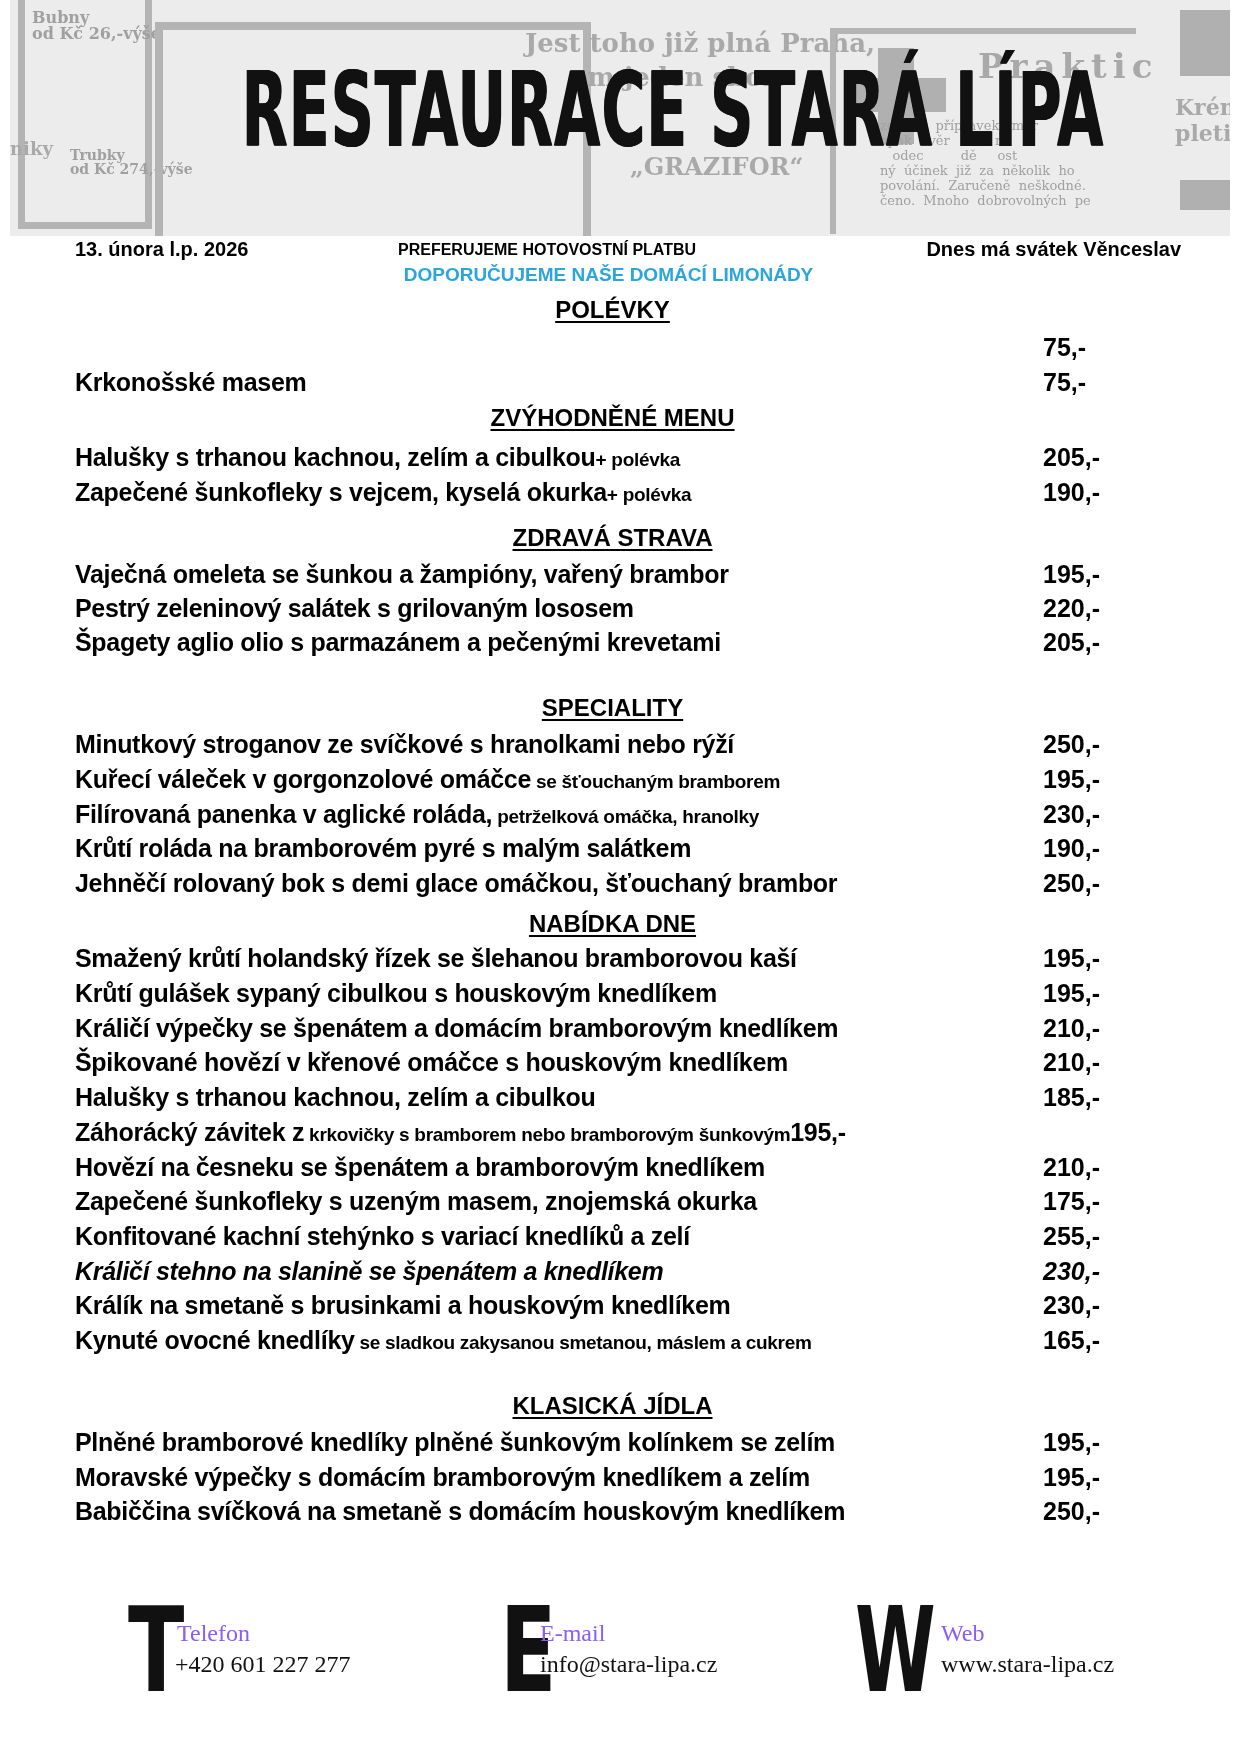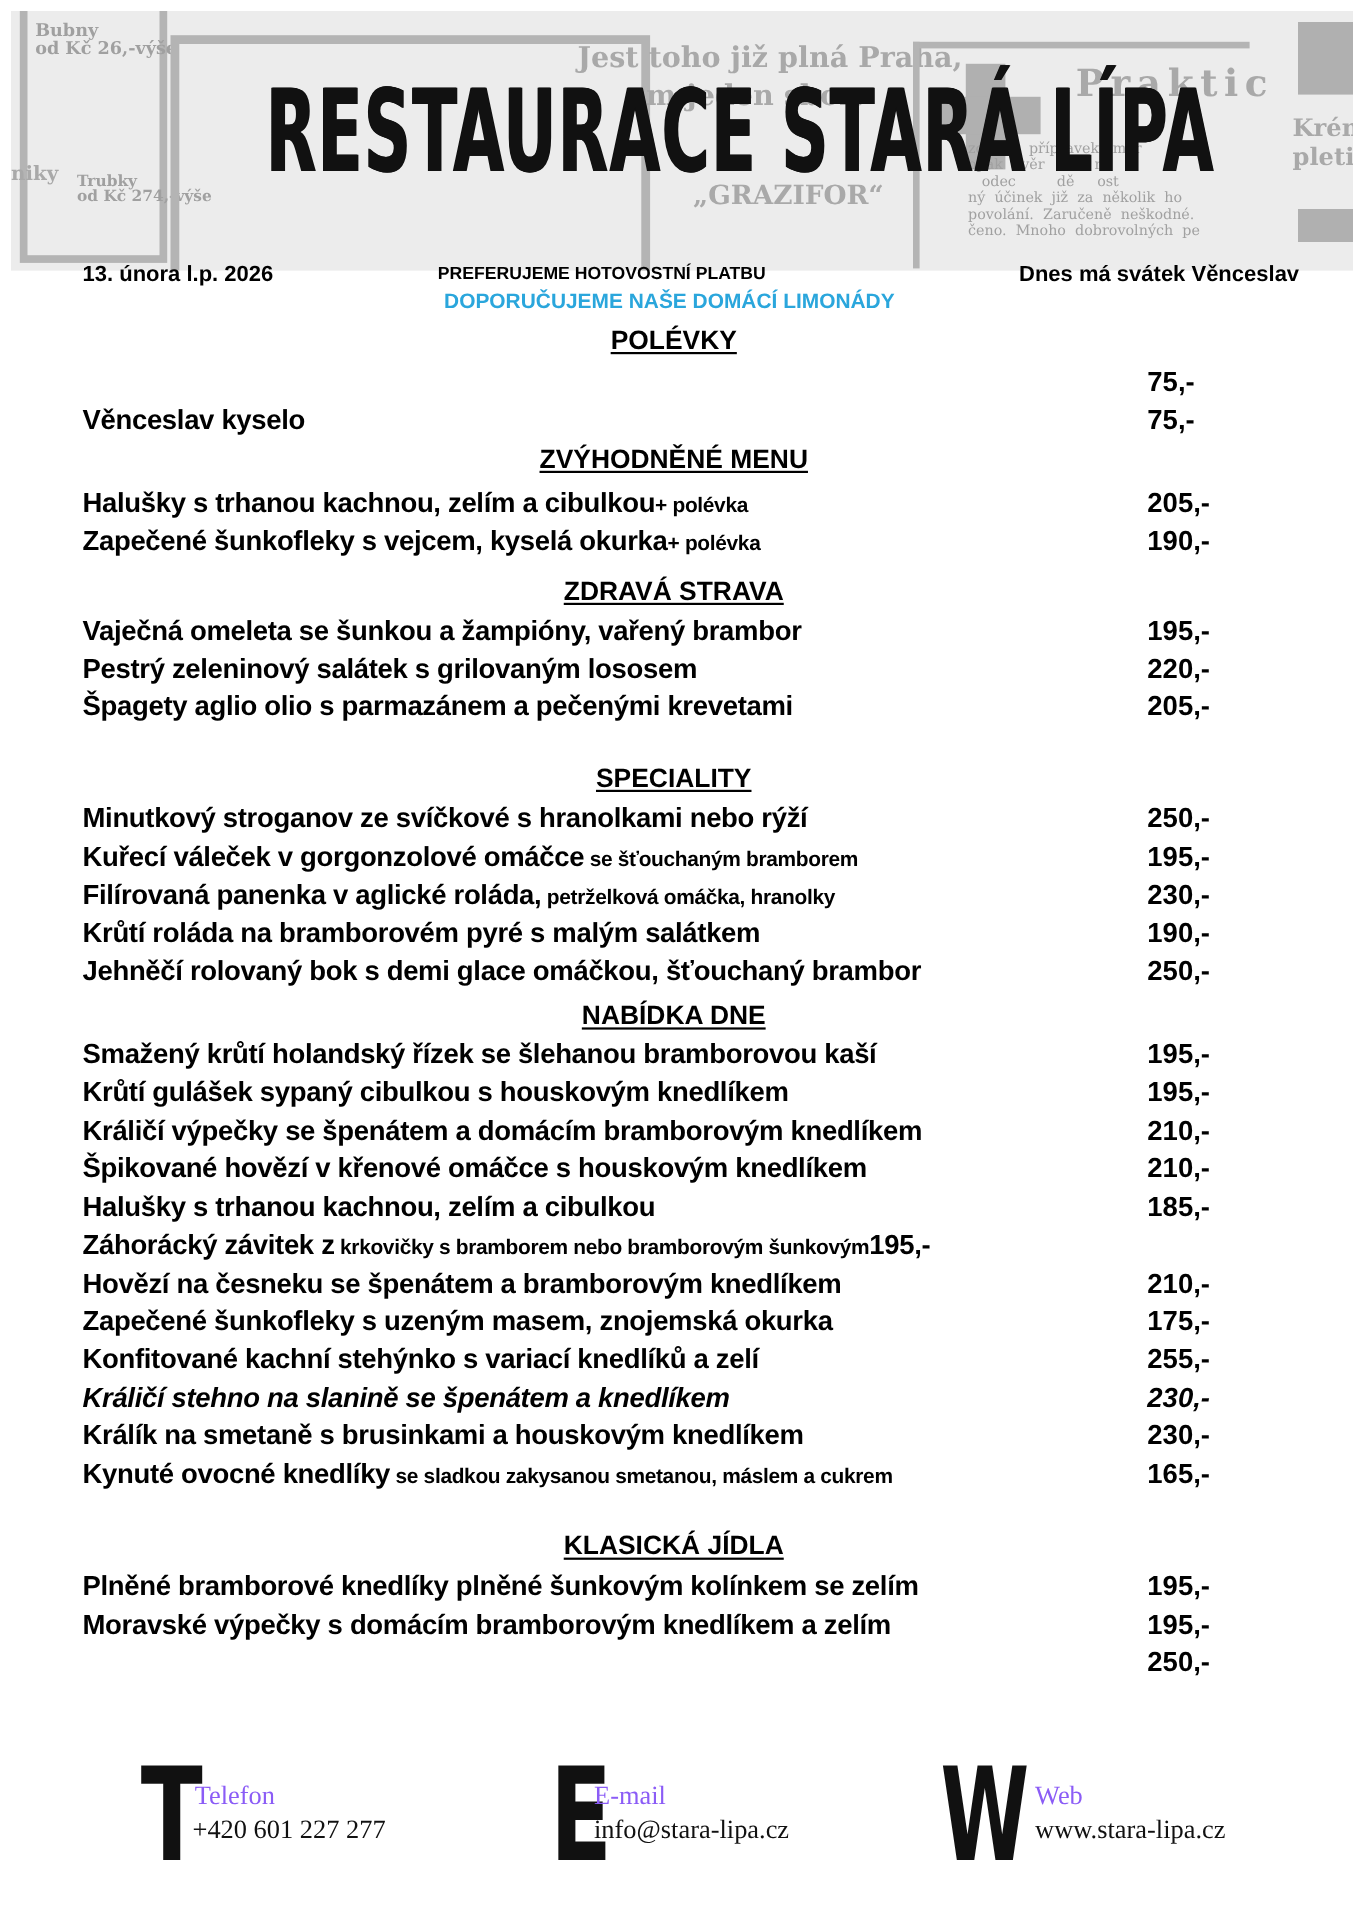--- a/index.html
+++ b/index.html
@@ -1,20 +1,20 @@
 <!DOCTYPE html>
 <html><head>
 <meta charset="utf-8">
 <style>
   html, body { margin: 0; padding: 0; background: #ffffff; }
   body { width: 1241px; height: 1755px; position: relative; overflow: hidden;
          font-family: "Liberation Sans", "DejaVu Sans", sans-serif; color: #000; }
 
   
-  .banner { position: absolute; left: 10px; top: 10px; width: 1220px; height: 236px;
+  .banner { position: absolute; left: 10px; top: 0; width: 1220px; height: 236px;
             background: #ececec; overflow: hidden; }
   .bg-frag { position: absolute; color: #a9a9a9; font-family: "DejaVu Serif", serif; font-weight: bold; white-space: nowrap; }
   .bg-box { position: absolute; border: 7px solid #b4b4b4; }
   .bg-block { position: absolute; background: #b0b0b0; }
   .bg-small { position: absolute; color: #a0a0a0; font-family: "DejaVu Serif", serif; font-size: 13px; line-height: 15px; white-space: pre; }
   .banner-title { position: absolute; left: 0; right: 0; top: 56px; text-align: center;
                   font-family: "DejaVu Sans", sans-serif; font-weight: bold; font-size: 96px;
                   letter-spacing: 2px; color: #111; transform: scaleX(0.62) scaleY(1.08);
                   transform-origin: center top; white-space: nowrap; line-height: 100px;
                   text-shadow: 1px 0 0 #111, -1px 0 0 #111; }
@@ -82,21 +82,21 @@
   <span class="info-pay">PREFERUJEME HOTOVOSTNÍ PLATBU</span>
   <span class="info-name">Dnes má svátek Věnceslav</span>
 </div>
 <div class="lemonade">DOPORUČUJEME NAŠE DOMÁCÍ LIMONÁDY</div>
 
 <div class="section-title" style="top:296px;">POLÉVKY</div>
 <div class="row" style="top:333px;">
   <span class="price">75,-</span>
 </div>
 <div class="row" style="top:368px;">
-  <span class="name">Věnceslav kyselo</span>
+  <span class="name">Krkonošské masem</span>
   <span class="price">75,-</span>
 </div>
 
 <div class="section-title" style="top:404px;">ZVÝHODNĚNÉ MENU</div>
 <div class="row" style="top:443px;">
   <span class="name"><span>Halušky s trhanou kachnou, zelím a cibulkou</span><span class="small">+ polévka</span></span>
   <span class="price">205,-</span>
 </div>
 <div class="row" style="top:478px;">
   <span class="name"><span>Zapečené šunkofleky s vejcem, kyselá okurka</span><span class="small">+ polévka</span></span>
@@ -191,20 +191,21 @@
 <div class="section-title" style="top:1392px;">KLASICKÁ JÍDLA</div>
 <div class="row" style="top:1428px;">
   <span class="name">Plněné bramborové knedlíky plněné šunkovým kolínkem se zelím</span>
   <span class="price">195,-</span>
 </div>
 <div class="row" style="top:1463px;">
   <span class="name">Moravské výpečky s domácím bramborovým knedlíkem a zelím</span>
   <span class="price">195,-</span>
 </div>
 <div class="row" style="top:1497px;">
+  <span class="name">Babiččina svíčková na smetaně s domácím houskovým knedlíkem</span>
   <span class="price">250,-</span>
 </div>
 
 <div class="contact" style="left:128px;width:300px;">
   <span class="big-letter">T</span>
   <span class="contact-label" style="left:49px;">Telefon</span>
   <span class="contact-value" style="left:47px;">+420 601 227 277</span>
 </div>
 <div class="contact" style="left:500px;width:300px;">
   <span class="big-letter">E</span>

